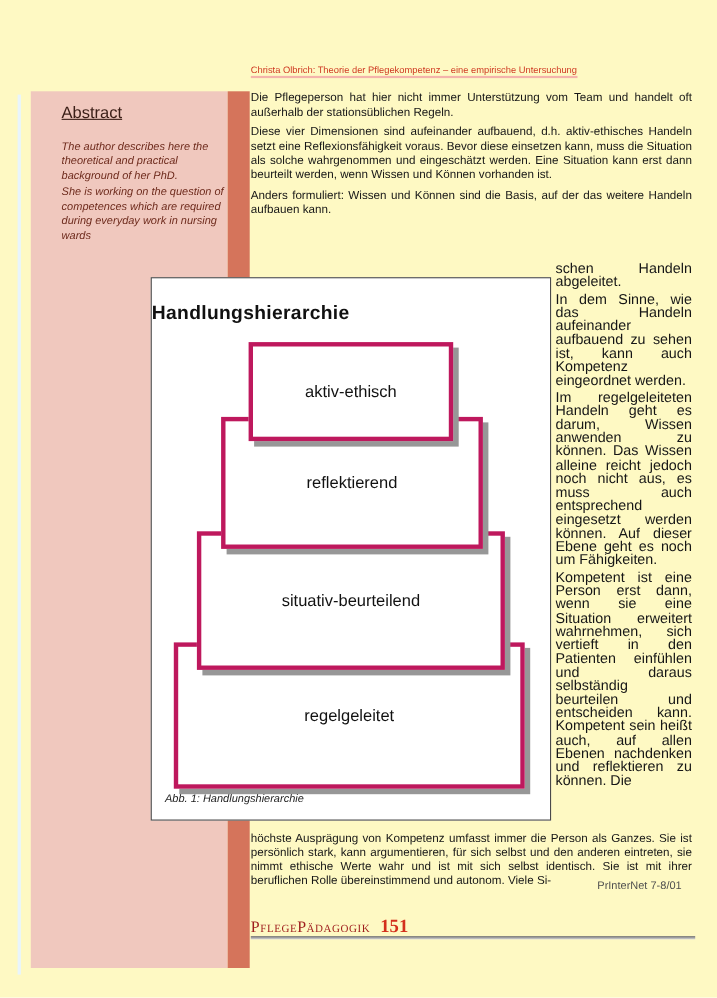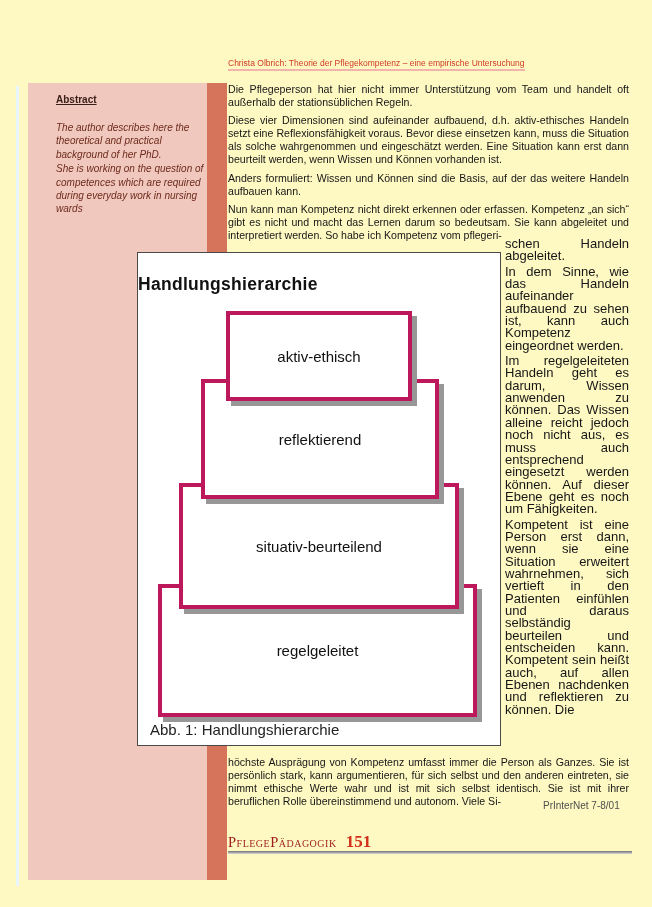--- a/index.html
+++ b/index.html
@@ -11,21 +11,21 @@
   .scan-line{position:absolute;left:16px;top:86px;width:3px;height:800px;background:#e9f5fc;}
   .pink-panel{position:absolute;left:28px;top:83px;width:179px;height:797px;background:#f0c8be;}
   .salmon-strip{position:absolute;left:207px;top:83px;width:20px;height:797px;background:#d5745b;}
 
   
   .running-header{position:absolute;left:228px;top:58px;width:402px;font-size:8.5px;color:#cf3a23;}
   .running-header span{display:inline-block;border-bottom:2px solid #f4b3ab;padding-bottom:1px;}
 
   
   .abstract{position:absolute;left:56px;top:94px;width:148px;z-index:2;}
-  .abstract-title{font-size:10px;font-weight:bold;color:#3c2018;text-decoration:underline;margin:0 0 16px 0;}
+  .abstract-title{font-size:15px;font-weight:normal;color:#3c2018;text-decoration:underline;margin:0 0 16px 0;}
   .abstract p{font-style:italic;font-size:10px;line-height:13.4px;color:#6d2a1c;margin:0 0 1px 0;}
 
   
   .body-top{position:absolute;left:228px;top:83px;width:401px;}
   .body-bottom{position:absolute;left:228px;top:756px;width:401px;}
   .body-top p,.body-bottom p{
     font-size:10.6px;line-height:13.1px;text-align:justify;margin:0 0 5px 0;
   }
 
   
@@ -41,21 +41,21 @@
     font-size:17.5px;font-weight:bold;color:#111;letter-spacing:0.3px;}
   .level{
     position:absolute;background:#ffffff;border:4px solid #be185d;
     box-shadow:5px 5px 0 #979797;display:flex;align-items:center;justify-content:center;
     font-size:15px;color:#111;
   }
   .lvl0{left:88px;top:58px;width:178px;height:82px;z-index:14;}
   .lvl1{left:63px;top:126px;width:230px;height:112px;z-index:13;}
   .lvl2{left:41px;top:230px;width:272px;height:118px;z-index:12;}
   .lvl3{left:20px;top:331px;width:311px;height:125px;z-index:11;}
-  .figure-caption{position:absolute;left:12px;top:468px;font-size:15px;color:#222;}
+  .figure-caption{position:absolute;left:12px;top:468px;font-style:italic;font-size:10px;color:#222;}
 
   
   .footer-left{position:absolute;left:228px;top:832px;white-space:nowrap;}
   .footer-section{font-family:"Liberation Serif",serif;font-variant:small-caps;
     font-weight:normal;font-size:14.5px;color:#9e1c1c;letter-spacing:0.5px;}
   .footer-pageno{font-family:"Liberation Serif",serif;font-weight:bold;font-size:17px;
     color:#d3301c;margin-left:9px;}
   .footer-right{position:absolute;left:543px;top:800px;font-size:10px;color:#4f4f4f;}
   .footer-rule{position:absolute;left:228px;top:851px;width:404px;height:3px;
     background:linear-gradient(#6f6f6f,#dadada);}
@@ -76,21 +76,20 @@
   <div class="abstract">
     <div class="abstract-title">Abstract</div>
     <p>The author describes here the theoretical and practical background of her PhD.</p>
     <p>She is working on the question of competences which are required during everyday work in nursing wards</p>
   </div>
 
   <div class="body-top">
     <p>Die Pflegeperson hat hier nicht immer Unterstützung vom Team und handelt oft außerhalb der stationsüblichen Regeln.</p>
     <p>Diese vier Dimensionen sind aufeinander aufbauend, d.h. aktiv-ethisches Handeln setzt eine Reflexionsfähigkeit voraus. Bevor diese einsetzen kann, muss die Situation als solche wahrgenommen und eingeschätzt werden. Eine Situation kann erst dann beurteilt werden, wenn Wissen und Können vorhanden ist.</p>
     <p>Anders formuliert: Wissen und Können sind die Basis, auf der das weitere Handeln aufbauen kann.</p>
-    <p>Nun kann man Kompetenz nicht direkt erkennen oder erfassen. Kompetenz „an sich“ gibt es nicht und macht das Lernen darum so bedeutsam. Sie kann abgeleitet und interpretiert werden. So habe ich Kompetenz vom pflegeri-</p>
   </div>
 
   <div class="right-col">
     <p>schen Handeln abgeleitet.</p>
     <p>In dem Sinne, wie das Handeln aufeinander aufbauend zu sehen ist, kann auch Kompetenz eingeordnet werden.</p>
     <p>Im regelgeleiteten Handeln geht es darum, Wissen anwenden zu können. Das Wissen alleine reicht jedoch noch nicht aus, es muss auch entsprechend eingesetzt werden können. Auf dieser Ebene geht es noch um Fähigkeiten.</p>
     <p>Kompetent ist eine Person erst dann, wenn sie eine Situation erweitert wahrnehmen, sich vertieft in den Patienten einfühlen und daraus selbständig beurteilen und entscheiden kann. Kompetent sein heißt auch, auf allen Ebenen nachdenken und reflektieren zu können. Die</p>
   </div>
 
   <div class="figure-panel">

